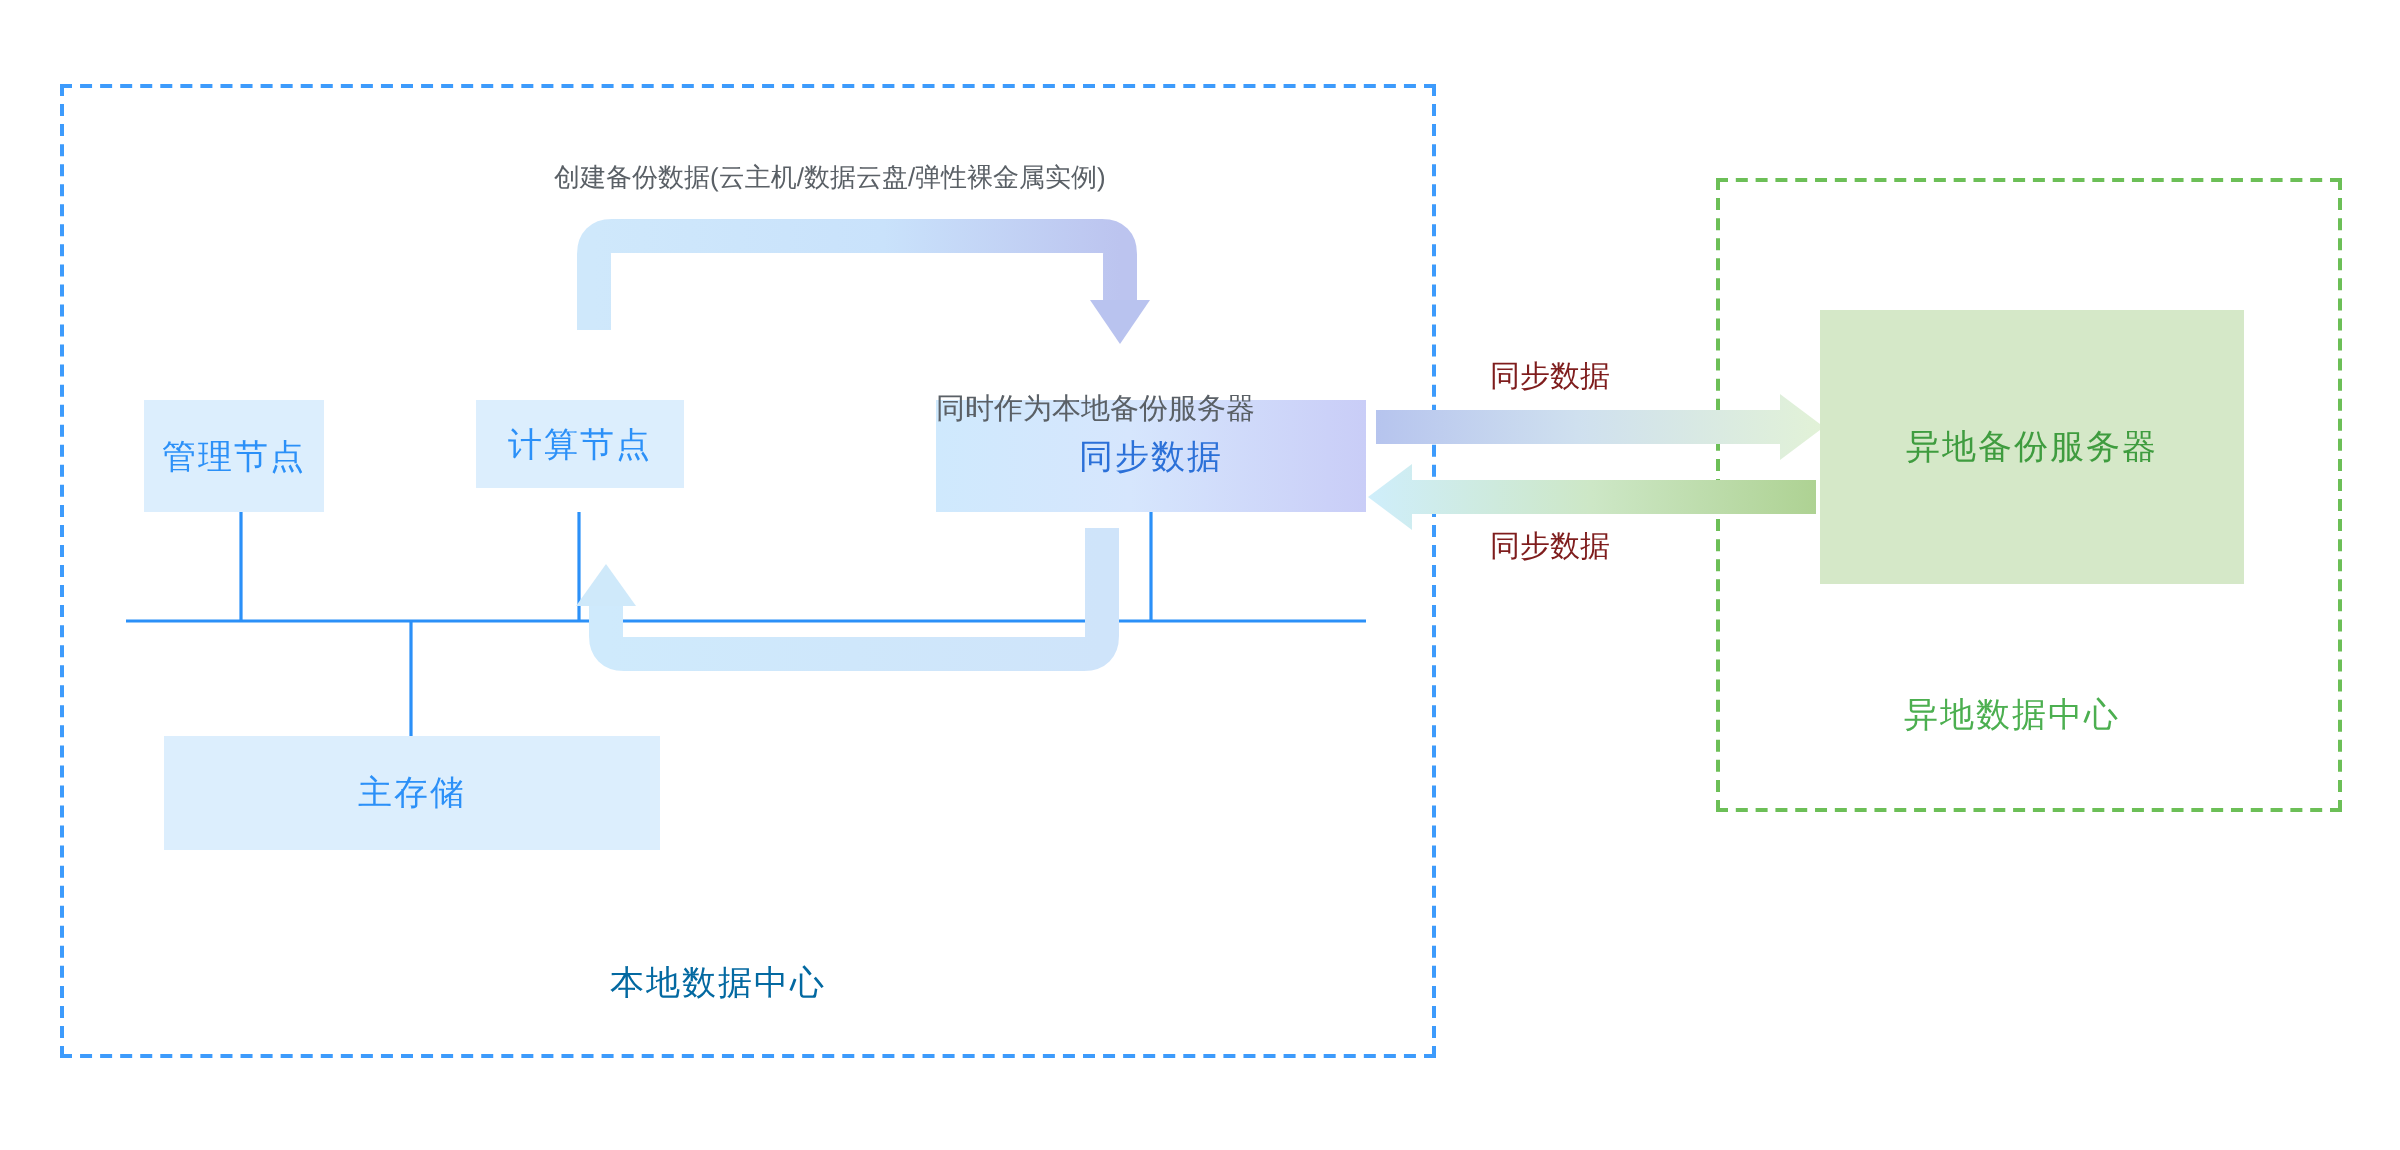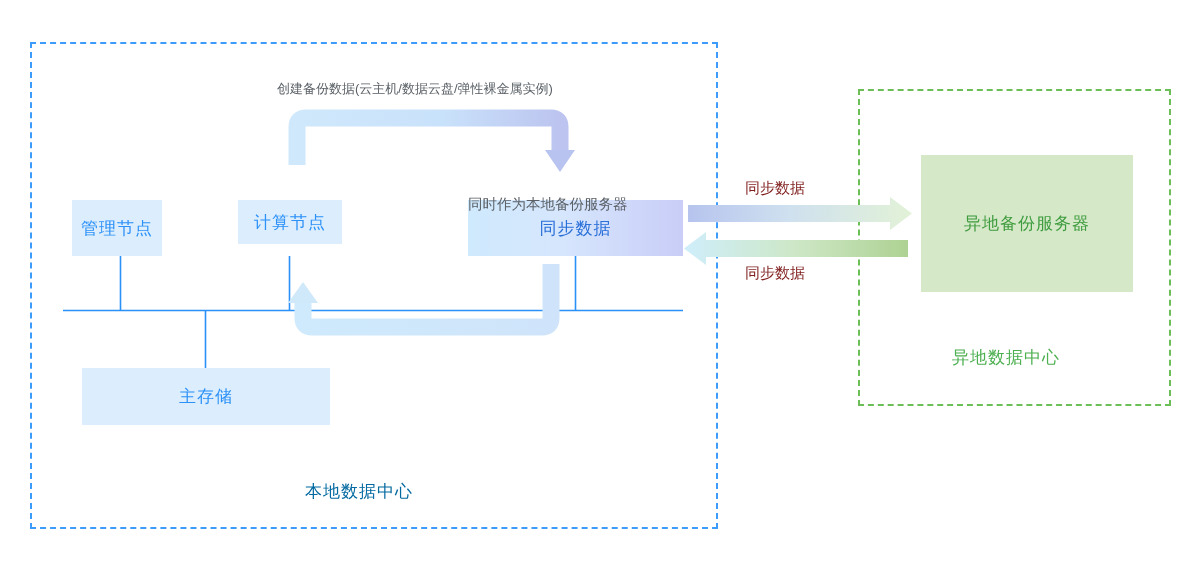--- a/index.html
+++ b/index.html
@@ -93,21 +93,20 @@
     width: 248px;
     height: 57px;
   }
   #node-remote-server {
     left: 910px;
     top: 155px;
     width: 212px;
     height: 137px;
     background: #d5e8c8;
     color: #3f9c3f;
-    margin-left: 11px;
   }
   .caption {
     position: absolute;
     font-size: 13px;
     color: #5a6066;
     white-space: nowrap;
   }
   #caption-create {
     left: 277px;
     top: 80px;

